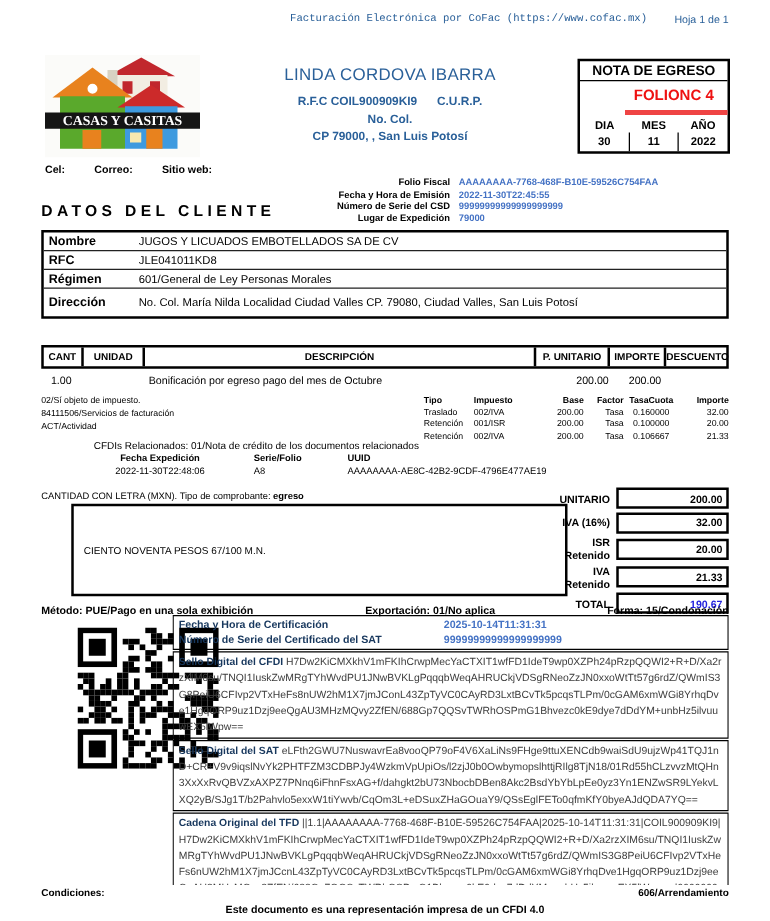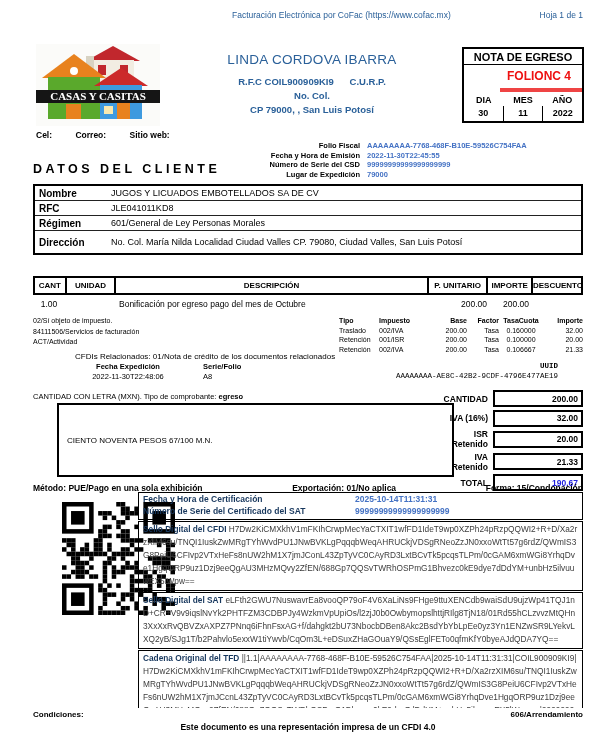--- a/index.html
+++ b/index.html
@@ -5,21 +5,21 @@
   * { margin:0; padding:0; box-sizing:border-box; }
   html,body { background:#fff; }
   .page {
     position:relative; width:616px; height:737px; background:#fff;
     font-family:"Liberation Sans","DejaVu Sans",sans-serif; color:#000;
     overflow:hidden;
   }
   .abs { position:absolute; }
 
   
-  .service-line { top:10px; left:232px; font-size:8.5px; color:#2a6099; }
+  .service-line { top:10px; left:232px; font-size:8.5px; color:#2a6099;font-family:Liberation Mono, monospace; }
   .page-indicator { top:10px; right:33px; font-size:8.5px; color:#2a6099; }
 
   
   .logo { top:44px; left:36px; width:124px; height:82px; }
   .issuer-block { top:52px; left:178px; width:268px; text-align:center; color:#2a6099; }
   .issuer-name { font-size:13.5px; letter-spacing:.3px; margin-bottom:9px; }
   .issuer-line { font-size:9.5px; font-weight:bold; margin-bottom:3px; white-space:pre; }
 
   .nota-box { top:47px; left:462px; width:122px; border:2px solid #000; }
   .nota-title { font-size:11px; font-weight:bold; text-align:center; padding:2px 0 1px; border-bottom:1px solid #000; }
@@ -66,21 +66,21 @@
   .tax-row { display:flex; line-height:9.5px; }
   .tax-row.hdr { font-weight:bold; }
   .t-tipo { width:40px; } .t-impto { width:46px; } .t-base { width:42px; text-align:right; }
   .t-factor { width:32px; text-align:right; } .t-tasa { width:44px; text-align:center; } .t-importe { width:40px; text-align:right; }
 
   
   .related { top:352px; left:33px; width:550px; font-size:7.5px; }
   .related-title { margin-left:42px; font-size:8px; margin-bottom:1px; }
   .rel-row { display:flex; padding-left:20px; line-height:9.5px; }
   .rel-row.hdr { font-weight:bold; }
-  .r-fecha { width:150px; text-align:center; } .r-serie { width:75px; } .r-uuid { width:280px; text-align:right;font-family:Liberation Mono, monospace; }
+  .r-fecha { width:150px; text-align:center; } .r-serie { width:75px; } .r-uuid { width:280px; text-align:left; }
 
   
   .amount-caption { top:392px; left:33px; font-size:7.5px; }
   .amount-caption b { font-weight:bold; }
   .amount-box { top:403px; left:33px; width:397px; height:74px; border:2px solid #000; display:flex; align-items:center; padding-left:8px; font-size:8px;margin-left:24px; }
   .totals { top:390px; left:437px; width:146px; }
   .total-row { display:flex; align-items:center; margin-bottom:2.5px; }
   .total-row .tl { flex:1; text-align:right; font-weight:bold; font-size:8.5px; padding-right:5px; }
   .total-row .tv { width:90px; border:2px solid #000; text-align:right; font-weight:bold; font-size:8.5px; padding:1.5px 3px; }
   .total-row .tv.grand { color:#2222dd; }
@@ -276,21 +276,21 @@
 
   <div class="abs amount-caption">
     <span>CANTIDAD CON LETRA (MXN). Tipo de comprobante: </span><b>egreso</b>
   </div>
   <div class="abs amount-box">
     <span>CIENTO NOVENTA PESOS 67/100 M.N.</span>
   </div>
 
   <div class="abs totals">
     <div class="total-row">
-      <span class="tl">CANTIDAD</span>
+      <span class="tl">UNITARIO</span>
       <span class="tv">200.00</span>
     </div>
     <div class="total-row">
       <span class="tl">IVA (16%)</span>
       <span class="tv">32.00</span>
     </div>
     <div class="total-row">
       <span class="tl">ISR Retenido</span>
       <span class="tv">20.00</span>
     </div>

